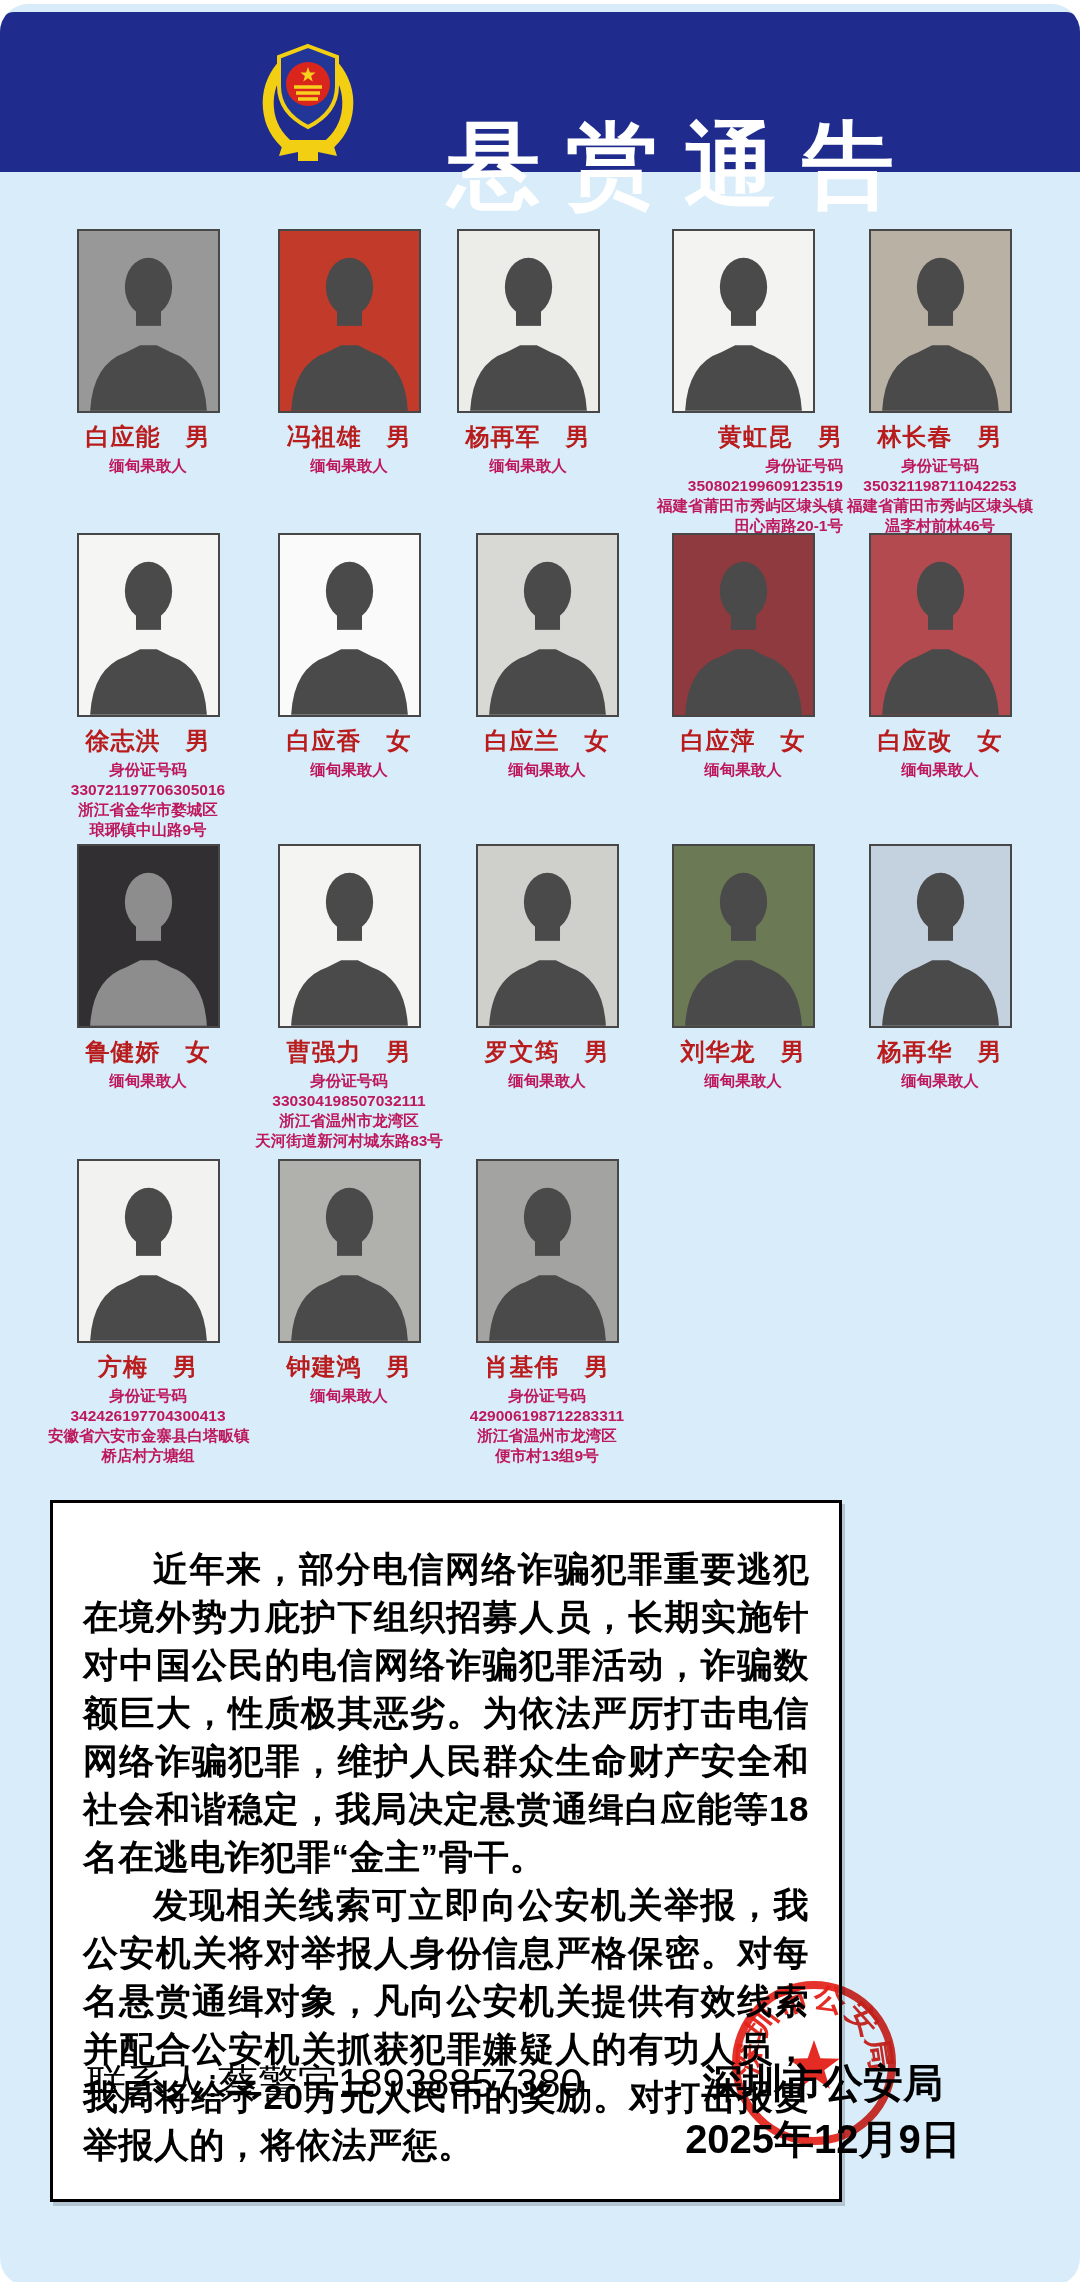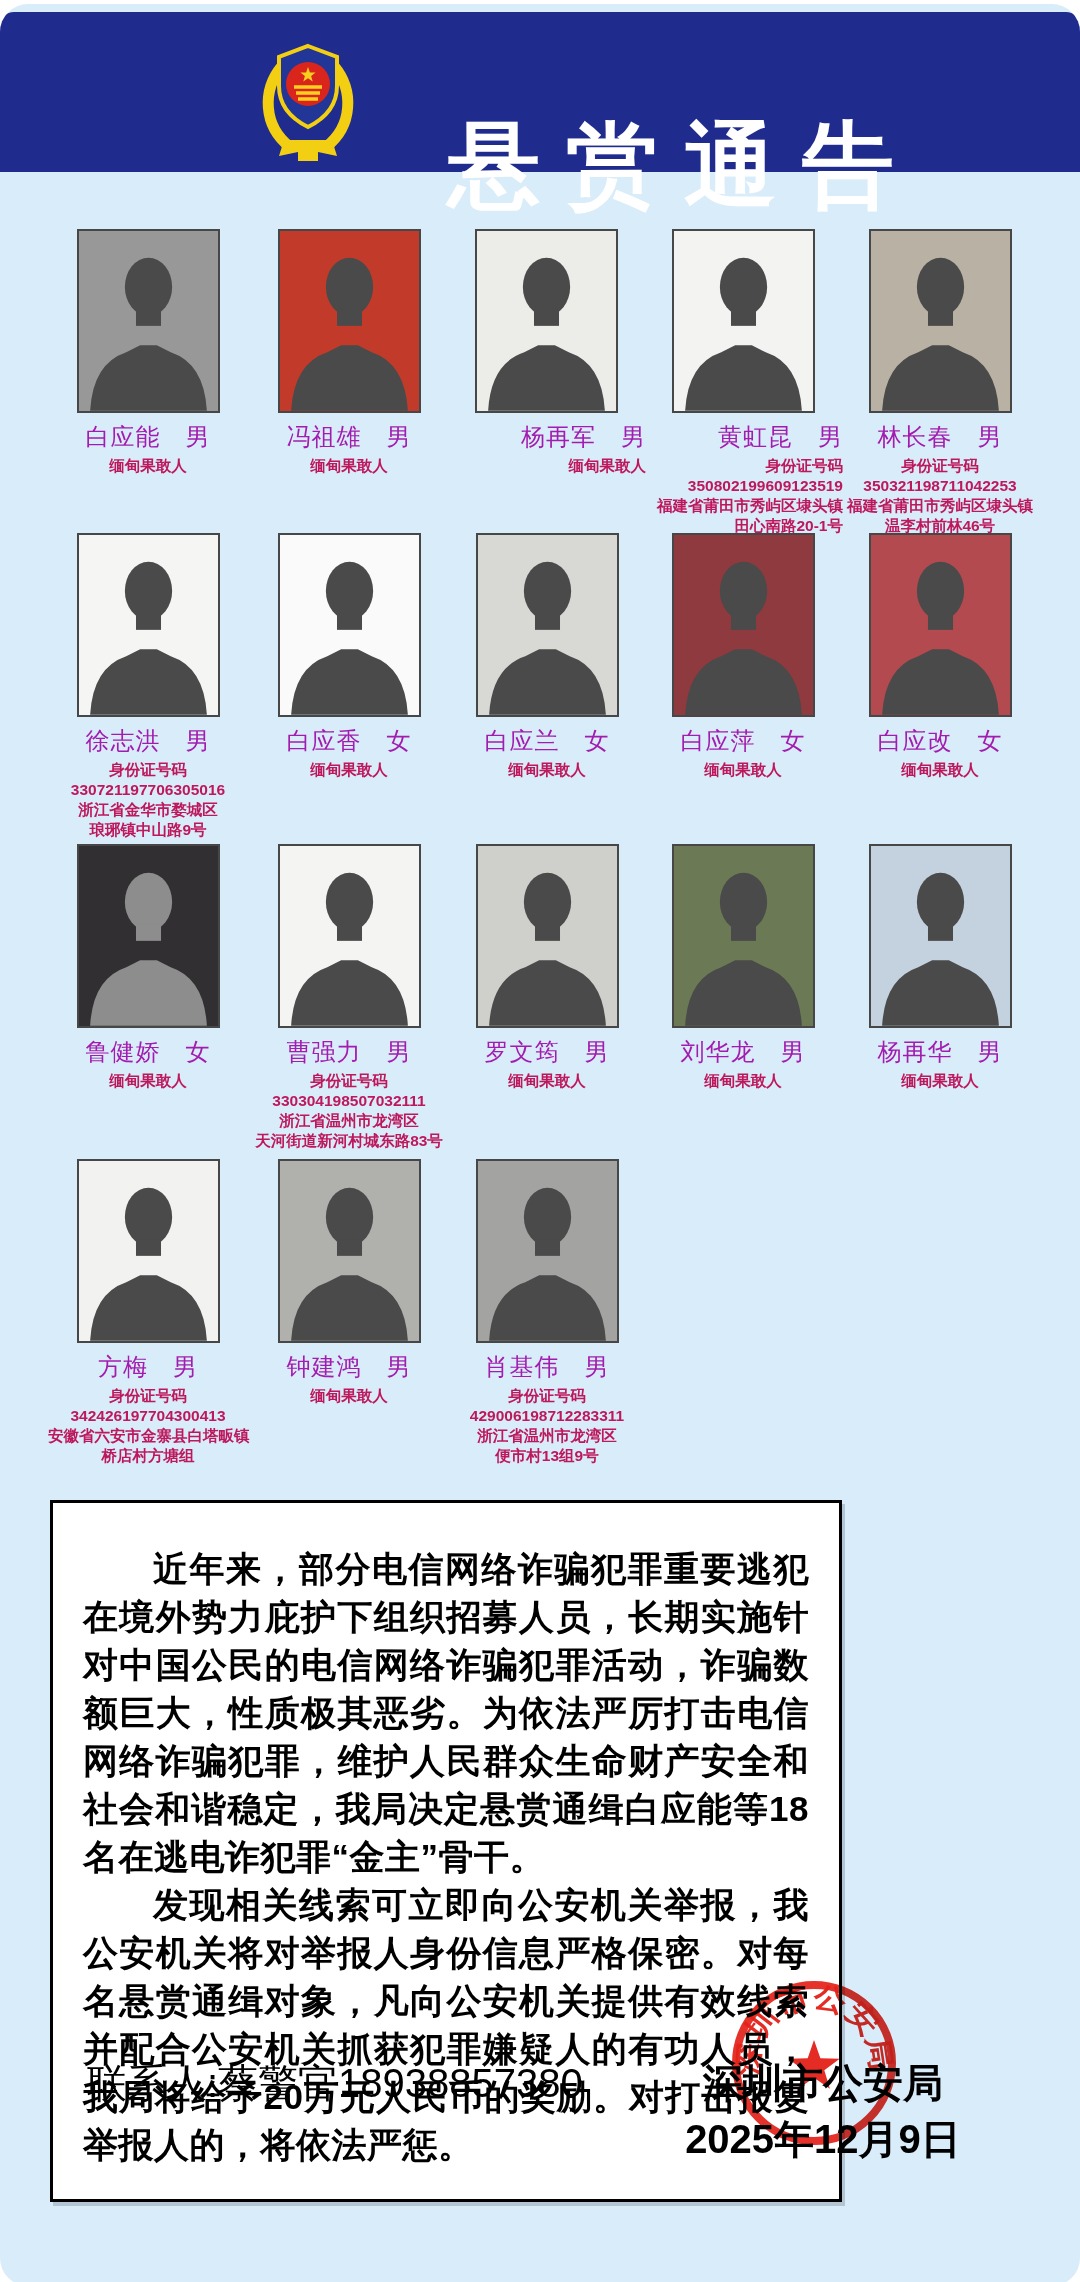--- a/index.html
+++ b/index.html
@@ -18,21 +18,21 @@
     font-size:92px;font-weight:900;color:#ffffff;
     letter-spacing:26px;white-space:nowrap;
   }
   .grid{position:absolute;left:0;top:0;width:100%;height:100%;}
   .person-card{position:absolute;width:200px;text-align:center;}
   .photo{
     width:143px;height:184px;margin:0 auto;border:2px solid #474747;
     box-sizing:border-box;overflow:hidden;
   }
   .pname{
-    margin-top:8px;font-size:24px;font-weight:400;color:#a21caf;
+    margin-top:8px;font-size:24px;font-weight:700;color:#b91c1c;
     letter-spacing:1px;white-space:nowrap;
   }
   .pdetails{
     margin-top:3px;font-size:15.5px;font-weight:700;color:#be185d;
     line-height:20px;white-space:nowrap;
   }
   .notice-box{
     position:absolute;left:50px;top:1496px;width:792px;height:702px;
     background:#ffffff;border:3px solid #000;box-sizing:border-box;
     box-shadow:3px 4px 0 rgba(110,125,140,.35);
@@ -89,21 +89,21 @@
         <div class="photo" style="background: rgb(194, 59, 42);"><svg viewBox="0 0 100 129" width="139" height="180">
             <ellipse cx="50" cy="40" rx="17" ry="21" fill="#4a4a4a"></ellipse>
             <rect x="41" y="56" width="18" height="12" fill="#4a4a4a"></rect>
             <path d="M8 129 Q10 95 34 87 L44 82 H56 L66 87 Q90 95 92 129 Z" fill="#4a4a4a"></path>
           </svg></div>
         <div class="pname">冯祖雄　男</div>
         <div class="pdetails">
           <div>缅甸果敢人</div>
         </div>
       </div>
-      <div class="person-card" style="left: 446px; top: 225px; text-align: right;">
+      <div class="person-card" style="left: 428px; top: 225px;">
         <div class="photo" style="background: rgb(236, 236, 232);"><svg viewBox="0 0 100 129" width="139" height="180">
             <ellipse cx="50" cy="40" rx="17" ry="21" fill="#4a4a4a"></ellipse>
             <rect x="41" y="56" width="18" height="12" fill="#4a4a4a"></rect>
             <path d="M8 129 Q10 95 34 87 L44 82 H56 L66 87 Q90 95 92 129 Z" fill="#4a4a4a"></path>
           </svg></div>
         <div class="pname">杨再军　男</div>
         <div class="pdetails">
           <div>缅甸果敢人</div>
         </div>
       </div>

